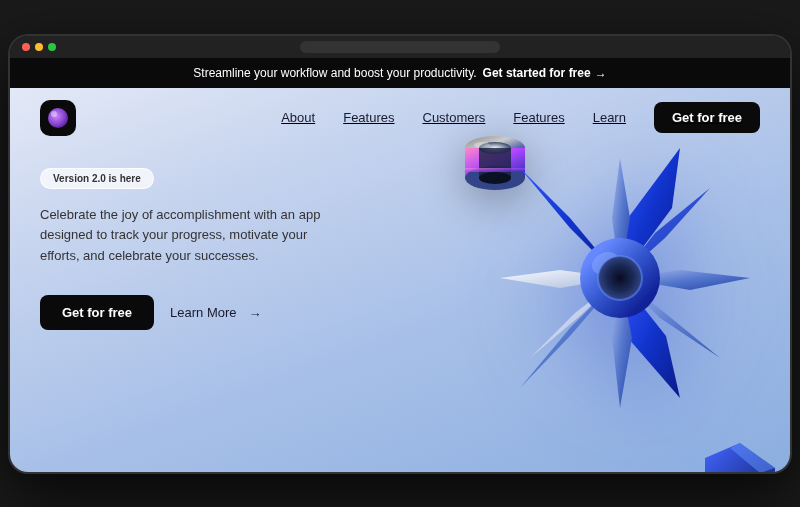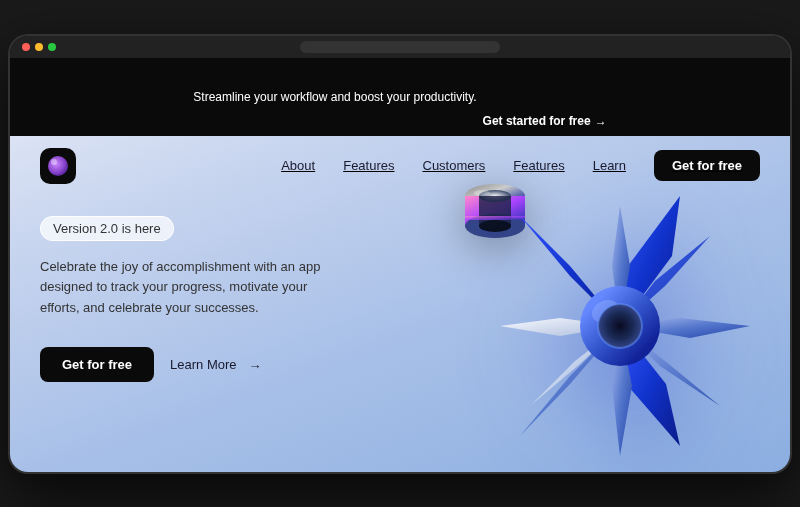--- a/index.html
+++ b/index.html
@@ -79,21 +79,20 @@
       gap: 6px;
     }
 
     .announcement-bar .cta-link {
       color: #fff;
       font-weight: 600;
       text-decoration: none;
       display: flex;
       align-items: center;
       gap: 4px;
-      margin-top: 48px;
     }
 
     
     .navbar {
       display: flex;
       align-items: center;
       justify-content: space-between;
       padding: 12px 30px;
       position: relative;
       z-index: 10;
@@ -161,22 +160,22 @@
       height: calc(100% - 90px);
     }
 
     .version-badge {
       display: inline-flex;
       align-items: center;
       background: rgba(255,255,255,0.7);
       border: 1px solid rgba(255,255,255,0.9);
       border-radius: 20px;
       padding: 4px 12px;
-      font-size: 13px;
-      font-weight: 400;
+      font-size: 10px;
+      font-weight: 700;
       color: #333;
       margin-bottom: 16px;
       backdrop-filter: blur(10px);
     }
 
     .hero-title {
       font-size: 44px;
       font-weight: 800;
       line-height: 1.1;
       color: #0a0a12;

